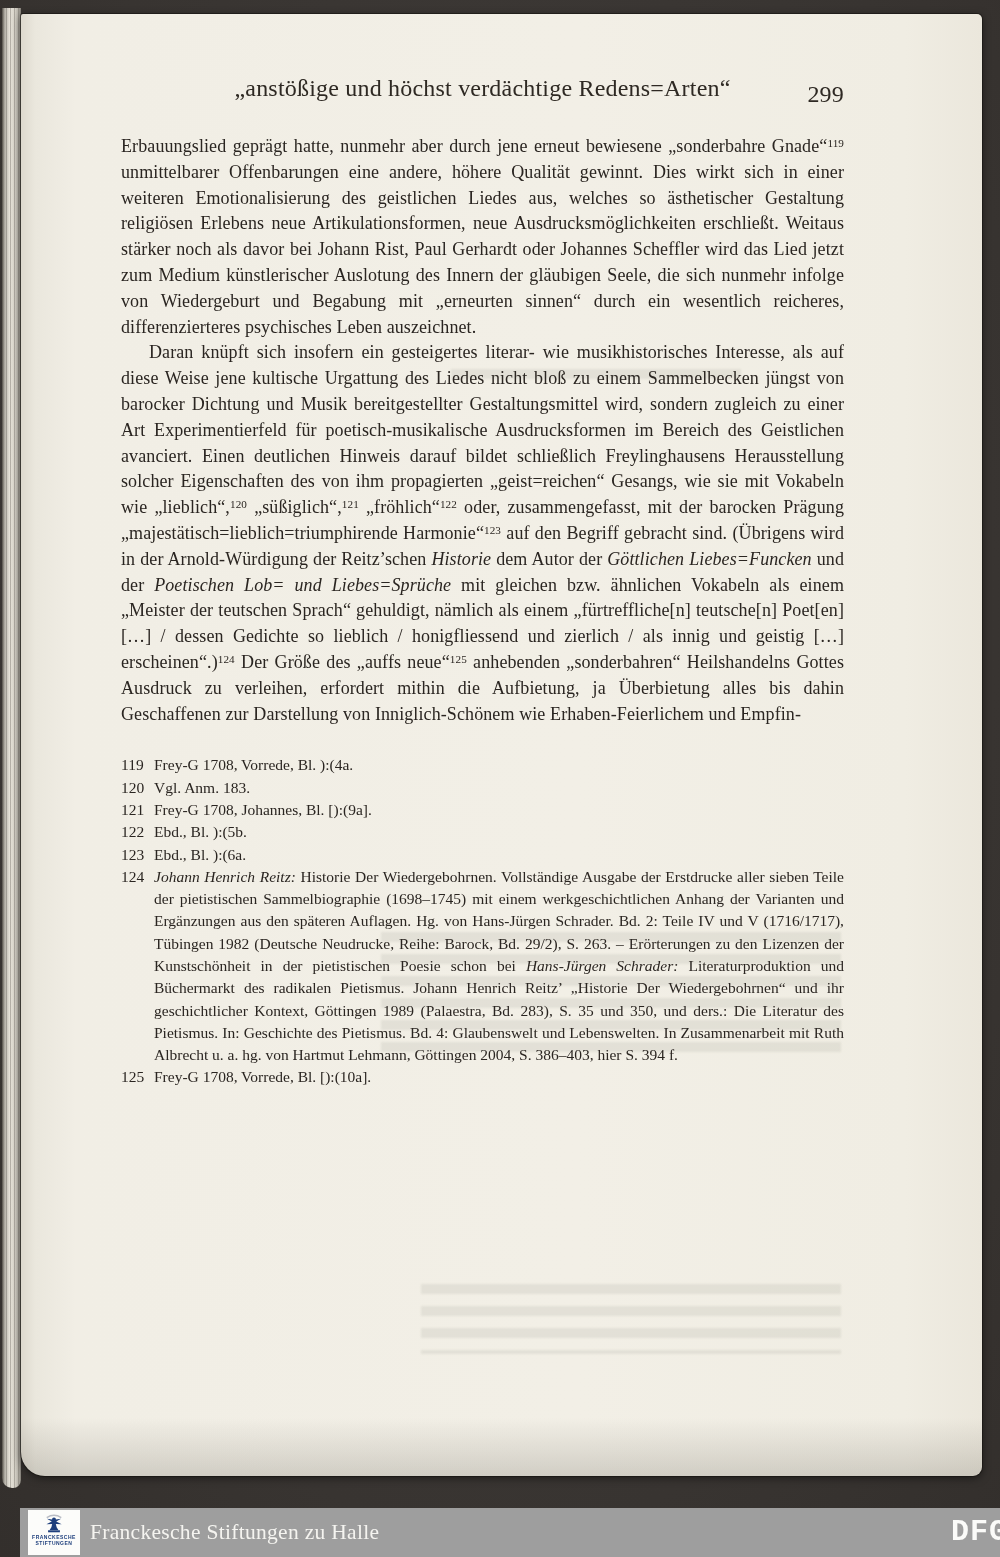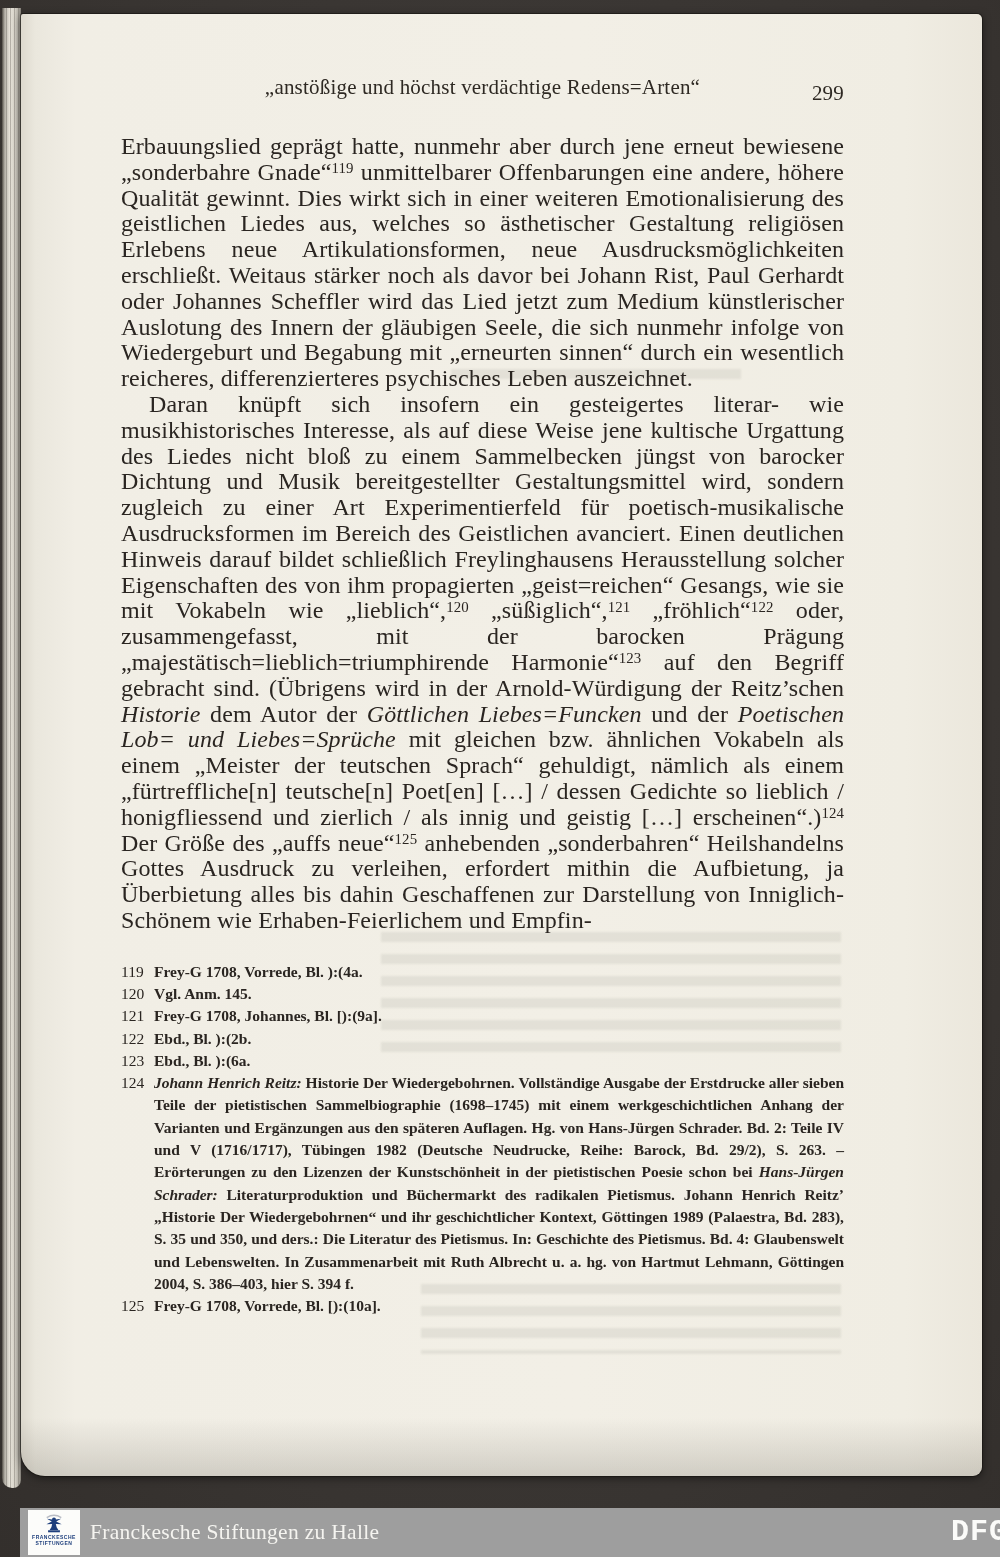--- a/index.html
+++ b/index.html
@@ -26,32 +26,32 @@
     box-shadow:0 0 0 1px rgba(20,18,15,.55), 0 2px 8px rgba(0,0,0,.5);}
   
   .bleed{position:absolute;pointer-events:none;filter:blur(1.2px);opacity:.38;z-index:0;
     background:repeating-linear-gradient(180deg, rgba(110,112,96,.30) 0 10px, rgba(0,0,0,0) 10px 22px);}
   .bleed.b1{left:430px;top:355px;width:290px;height:14px;}
   .bleed.b2{left:360px;top:918px;width:460px;height:122px;}
   .bleed.b3{left:400px;top:1270px;width:420px;height:70px;}
 
   .column{position:absolute;left:100px;top:0;width:723px;z-index:1;color:#2a2520;}
   .pagehead{position:relative;margin-top:61px;height:26px;text-align:center;
-    font-size:21px;letter-spacing:.2px;color:#2e2923;}
+    font-size:24px;letter-spacing:.2px;color:#2e2923;}
   .page-number{position:absolute;right:0;top:0;margin-top:6px;}
-  .body-par{margin:0;font-size:24px;line-height:25.8px;text-align:justify;
+  .body-par{margin:0;font-size:18px;line-height:25.8px;text-align:justify;
     letter-spacing:.1px;color:#2a2521;}
   .body-par.first{margin-top:33px;}
   .body-par.indent{text-indent:28px;}
   sup.fnref{font-size:62%;line-height:0;position:relative;top:-0.45em;vertical-align:baseline;}
   em{font-style:italic;}
   .footnotes{margin-top:27px;font-size:15.5px;line-height:22.3px;color:#2a2521;}
   .fn{display:flex;}
   .fn-num{flex:0 0 33px;}
-  .fn-text{flex:1;text-align:justify;font-weight:bold;}
+  .fn-text{flex:1;text-align:justify;}
 
   
   .bottombar{position:absolute;left:0;top:1508px;width:1000px;height:49px;background:#9e9e9e;z-index:2;margin-left:20px;}
   .fs-logo{position:absolute;left:8px;top:2px;width:52px;height:45px;background:#fcfcfa;
     display:flex;flex-direction:column;align-items:center;justify-content:flex-start;cursor:pointer;}
   .fs-logo svg{margin-top:3px;display:block;}
   .fs-logo-text{margin-top:1px;text-align:center;font-family:"Liberation Sans","DejaVu Sans",sans-serif;
     font-weight:bold;font-size:5px;line-height:6px;letter-spacing:.5px;color:#1d3e7c;}
   .bar-label{position:absolute;left:70px;top:0;height:49px;line-height:49px;
     font-family:"Liberation Serif","DejaVu Serif",serif;font-size:21.5px;color:#f5f4f0;letter-spacing:.3px;}
@@ -79,29 +79,29 @@
       <p class="body-par first"><span>Erbauungslied geprägt hatte, nunmehr aber durch jene erneut bewiesene „sonderbahre Gnade“</span><sup class="fnref">119</sup><span> unmittelbarer Offenbarungen eine andere, höhere Qualität gewinnt. Dies wirkt sich in einer weiteren Emotionalisierung des geistlichen Liedes aus, welches so ästhetischer Gestaltung religiösen Erlebens neue Artikulationsformen, neue Ausdrucksmöglichkeiten erschließt. Weitaus stärker noch als davor bei Johann Rist, Paul Gerhardt oder Johannes Scheffler wird das Lied jetzt zum Medium künstlerischer Auslotung des Innern der gläubigen Seele, die sich nunmehr infolge von Wiedergeburt und Begabung mit „erneurten sinnen“ durch ein wesentlich reicheres, differenzierteres psychisches Leben auszeichnet.</span></p>
       <p class="body-par indent"><span>Daran knüpft sich insofern ein gesteigertes literar- wie musikhistorisches Interesse, als auf diese Weise jene kultische Urgattung des Liedes nicht bloß zu einem Sammelbecken jüngst von barocker Dichtung und Musik bereitgestellter Gestaltungsmittel wird, sondern zugleich zu einer Art Experimentierfeld für poetisch-musikalische Ausdrucksformen im Bereich des Geistlichen avanciert. Einen deutlichen Hinweis darauf bildet schließlich Freylinghausens Herausstellung solcher Eigenschaften des von ihm propagierten „geist=reichen“ Gesangs, wie sie mit Vokabeln wie „lieblich“,</span><sup class="fnref">120</sup><span> „süßiglich“,</span><sup class="fnref">121</sup><span> „fröhlich“</span><sup class="fnref">122</sup><span> oder, zusammengefasst, mit der barocken Prägung „majestätisch=lieblich=triumphirende Harmonie“</span><sup class="fnref">123</sup><span> auf den Begriff gebracht sind. (Übrigens wird in der Arnold-Würdigung der Reitz’schen </span><em>Historie</em><span> dem Autor der </span><em>Göttlichen Liebes=Funcken</em><span> und der </span><em>Poetischen Lob= und Liebes=Sprüche</em><span> mit gleichen bzw. ähnlichen Vokabeln als einem „Meister der teutschen Sprach“ gehuldigt, nämlich als einem „fürtreffliche[n] teutsche[n] Poet[en] […] / dessen Gedichte so lieblich / honigfliessend und zierlich / als innig und geistig […] erscheinen“.)</span><sup class="fnref">124</sup><span> Der Größe des „auffs neue“</span><sup class="fnref">125</sup><span> anhebenden „sonderbahren“ Heilshandelns Gottes Ausdruck zu verleihen, erfordert mithin die Aufbietung, ja Überbietung alles bis dahin Geschaffenen zur Darstellung von Inniglich-Schönem wie Erhaben-Feierlichem und Empfin-</span></p>
 
       <div class="footnotes">
         <div class="fn">
           <span class="fn-num">119</span>
           <span class="fn-text"><span>Frey-G 1708, Vorrede, Bl. ):(4a.</span></span>
         </div>
         <div class="fn">
           <span class="fn-num">120</span>
-          <span class="fn-text"><span>Vgl. Anm. 145.</span></span>
+          <span class="fn-text"><span>Vgl. Anm. 183.</span></span>
         </div>
         <div class="fn">
           <span class="fn-num">121</span>
           <span class="fn-text"><span>Frey-G 1708, Johannes, Bl. [):(9a].</span></span>
         </div>
         <div class="fn">
           <span class="fn-num">122</span>
-          <span class="fn-text"><span>Ebd., Bl. ):(2b.</span></span>
+          <span class="fn-text"><span>Ebd., Bl. ):(5b.</span></span>
         </div>
         <div class="fn">
           <span class="fn-num">123</span>
           <span class="fn-text"><span>Ebd., Bl. ):(6a.</span></span>
         </div>
         <div class="fn">
           <span class="fn-num">124</span>
           <span class="fn-text"><em>Johann Henrich Reitz:</em><span> Historie Der Wiedergebohrnen. Vollständige Ausgabe der Erstdrucke aller sieben Teile der pietistischen Sammelbiographie (1698–1745) mit einem werkgeschichtlichen Anhang der Varianten und Ergänzungen aus den späteren Auflagen. Hg. von Hans-Jürgen Schrader. Bd. 2: Teile IV und V (1716/1717), Tübingen 1982 (Deutsche Neudrucke, Reihe: Barock, Bd. 29/2), S. 263. – Erörterungen zu den Lizenzen der Kunstschönheit in der pietistischen Poesie schon bei </span><em>Hans-Jürgen Schrader:</em><span> Literaturproduktion und Büchermarkt des radikalen Pietismus. Johann Henrich Reitz’ „Historie Der Wiedergebohrnen“ und ihr geschichtlicher Kontext, Göttingen 1989 (Palaestra, Bd. 283), S. 35 und 350, und ders.: Die Literatur des Pietismus. In: Geschichte des Pietismus. Bd. 4: Glaubenswelt und Lebenswelten. In Zusammenarbeit mit Ruth Albrecht u. a. hg. von Hartmut Lehmann, Göttingen 2004, S. 386–403, hier S. 394 f.</span></span>
         </div>
         <div class="fn">

